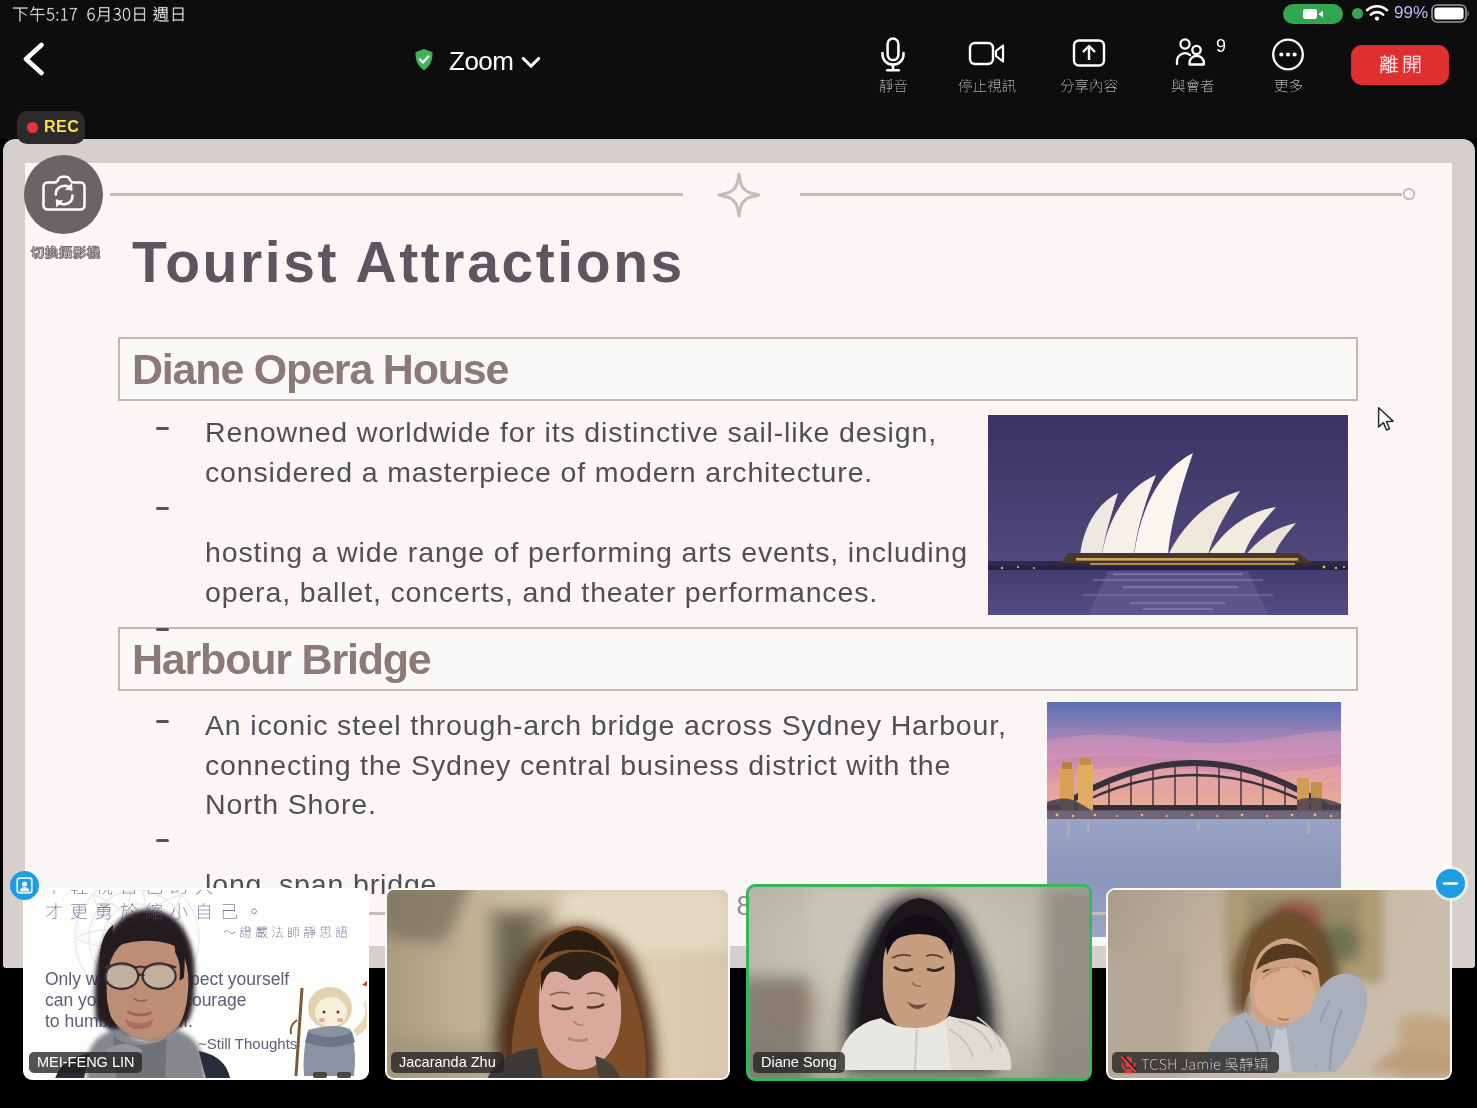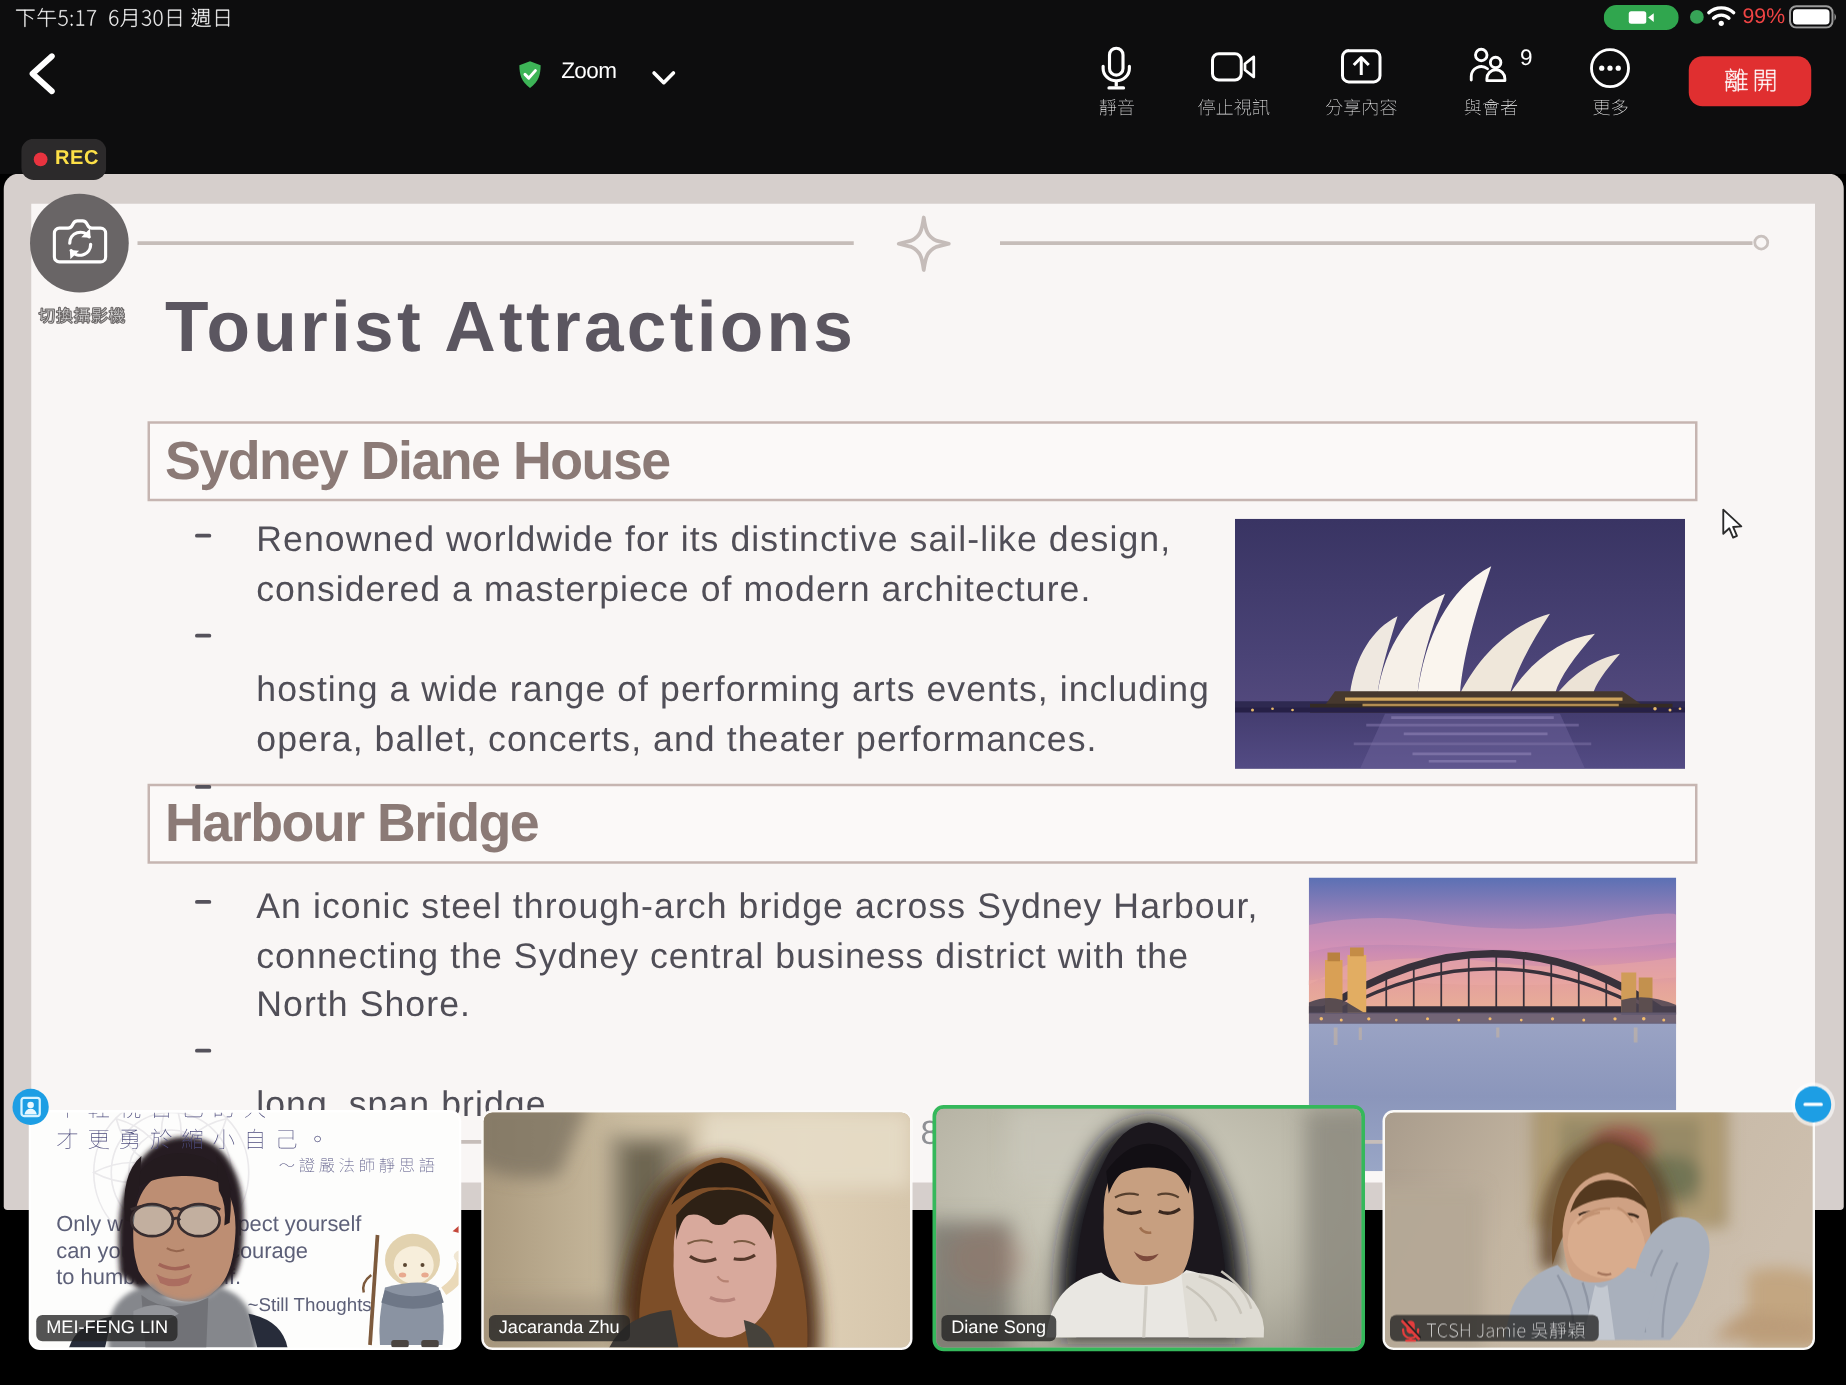--- a/index.html
+++ b/index.html
@@ -3,24 +3,24 @@
 <meta charset="utf-8">
 <style>
   * { margin:0; padding:0; box-sizing:border-box; }
   html,body { width:1477px; height:1108px; background:#000; overflow:hidden; }
   body { font-family:"Liberation Sans", sans-serif; position:relative; }
   #topbar div { opacity:0.999; }
   .abs { position:absolute; }
 
   
   #topbar { position:absolute; left:0; top:0; width:1477px; height:139px; background:#0d0d0e; transform:translateZ(0); }
-  #status99 { position:absolute; left:1394px; top:3px; color:#ef4444; font-size:17px; font-weight:500; }
+  #status99 { position:absolute; left:1394px; top:3px; color:#c4b5fd; font-size:17px; font-weight:500; }
   .tbtn { position:absolute; top:36px; width:90px; text-align:center; color:#fff; }
   #leave { position:absolute; left:1351px; top:45px; width:98px; height:40px; background:#e02f30; border-radius:11px; color:#fff; font-size:20px; font-weight:700; text-align:center; line-height:40px; letter-spacing:3px; text-indent:3px; }
-  #zoomtitle { position:absolute; left:449px; top:46px; color:#fff; font-size:18px; font-weight:500; letter-spacing:-0.5px; }
+  #zoomtitle { position:absolute; left:449px; top:46px; color:#fff; font-size:26px; font-weight:500; letter-spacing:-0.5px; }
 
   
   #frame { position:absolute; left:3px; top:139px; width:1472px; height:829px; background:#d6cfcc; border-radius:12px 12px 3px 3px; }
   #slide { position:absolute; left:25px; top:163px; width:1427px; height:783px; background:#f9f6f5; overflow:hidden; }
   .divline { position:absolute; height:2.5px; background:#c6bdb9; }
   #title { position:absolute; left:107px; top:66px; font-size:57px; font-weight:700; color:#5b5660; letter-spacing:2.6px; }
   .hbox { position:absolute; left:93px; width:1240px; height:64px; border:2px solid #c6b5b1; background:#fbf9f8; }
   .hbox span { position:absolute; left:12px; top:6px; font-size:43px; font-weight:700; color:#8b7a76; letter-spacing:-1.2px; }
   .bl { position:absolute; left:180px; font-size:28.5px; color:#504e57; line-height:34px; white-space:nowrap; letter-spacing:0.85px; }
   .dash { position:absolute; left:131px; width:12.5px; height:2.6px; background:#55525b; border-radius:1.5px; }
@@ -187,21 +187,21 @@
   <svg class="abs" style="left:691px; top:9px;" width="46" height="46" viewBox="0 0 46 46">
     <path d="M23 2 C24.5 13 26 17 33 20.5 L43 23 L33 25.5 C26 29 24.5 33 23 44 C21.5 33 20 29 13 25.5 L3 23 L13 20.5 C20 17 21.5 13 23 2 Z" fill="none" stroke="#c5bcb9" stroke-width="3" stroke-linejoin="round"></path>
   </svg>
   <svg class="abs" style="left:1377px; top:24px;" width="14" height="14" viewBox="0 0 14 14">
     <circle cx="7" cy="7" r="5.2" fill="none" stroke="#c9c1be" stroke-width="2.2"></circle>
   </svg>
 
   <div id="title">Tourist Attractions</div>
 
   <div class="hbox" style="top:174px;">
-      <span>Sydney Diane House</span>
+      <span>Diane Opera House</span>
     </div>
 
   <div class="dash" style="top:264px;"></div>
   <div class="bl" style="top:252px;">Renowned worldwide for its distinctive sail-like design,</div>
   <div class="bl" style="top:292px;">considered a masterpiece of modern architecture.</div>
   <div class="dash" style="top:344px;"></div>
   <div class="bl" style="top:372px;">hosting a wide range of performing arts events, including</div>
   <div class="bl" style="top:412px;">opera, ballet, concerts, and theater performances.</div>
 
   <svg class="abs" style="left:963px; top:252px;" width="360" height="200" viewBox="0 0 360 200">

